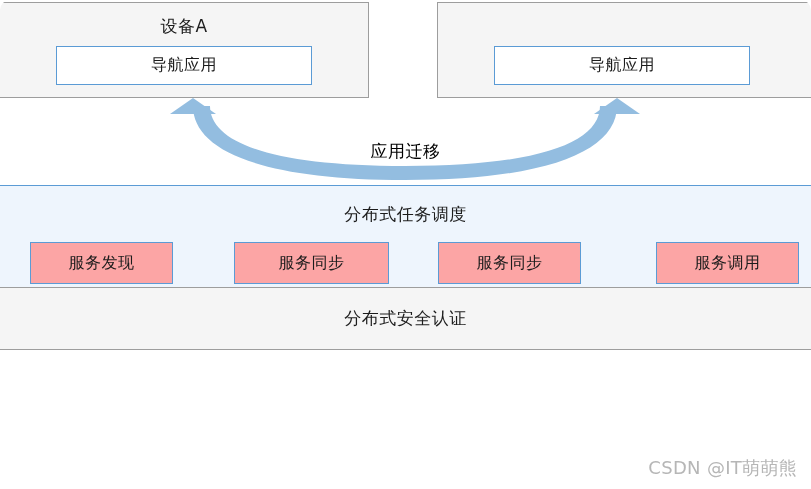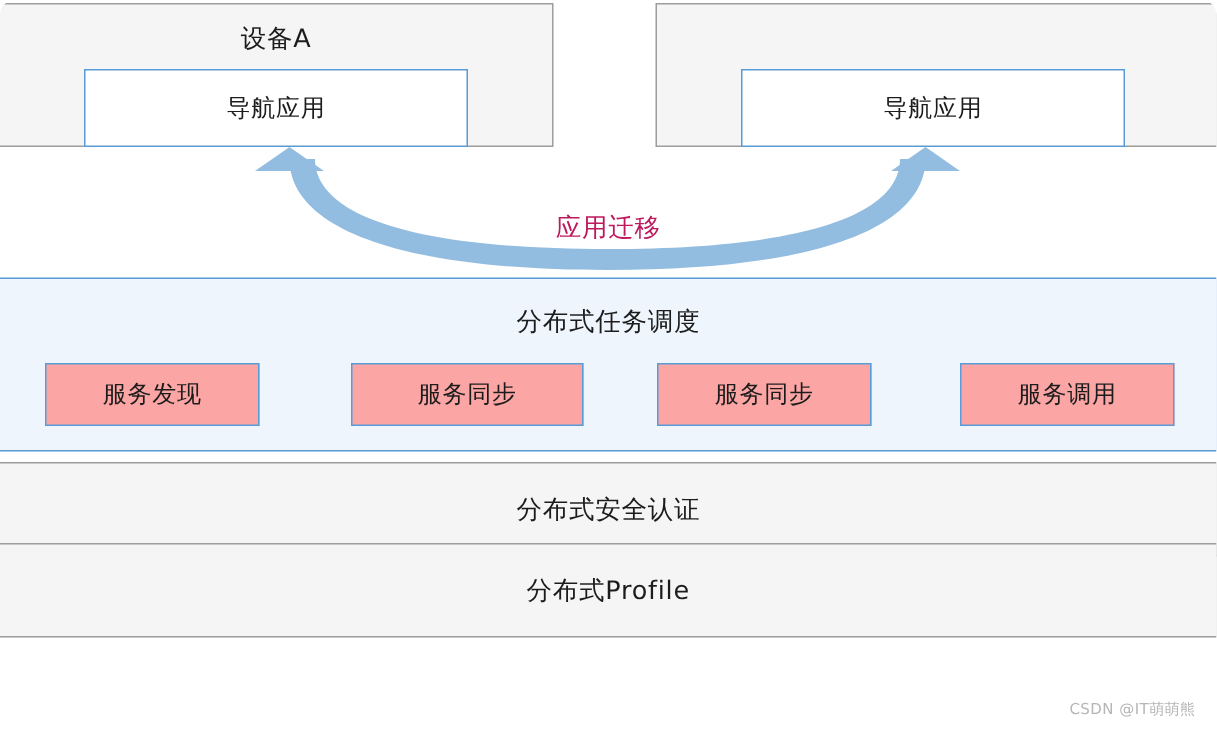--- a/index.html
+++ b/index.html
@@ -41,21 +41,21 @@
     text-align: center;
     font-size: 17px;
     line-height: 22px;
     color: #1c1c1c;
     letter-spacing: 0.5px;
   }
 
   .app-box {
     position: absolute;
     top: 43px;
-    height: 52px;
+    height: 39px;
     background: #ffffff;
     border: 1.5px solid #5b9bd5;
     box-sizing: border-box;
     display: flex;
     align-items: center;
     justify-content: center;
   }
   #device-a .app-box { left: 56px; width: 256px; }
   #device-b .app-box { left: 56px; width: 256px; }
   .app-box-label {
@@ -81,39 +81,39 @@
     height: 90px;
     display: block;
   }
   #migration-label {
     position: absolute;
     left: 0;
     right: 0;
     top: 42px;
     text-align: center;
     font-size: 17px;
-    color: #be185d;
+    color: #000000;
     letter-spacing: 0.5px;
   }
 
   
   .band {
     position: absolute;
     left: -1px;
     width: 813px;
     box-sizing: border-box;
     border: 1px solid #9d9d9d;
   }
   #band-scheduling {
     top: 185px;
     height: 116px;
     background: #eef5fd;
     border-color: #5b9bd5;
   }
-  #band-security   { top: 308px; height: 63px; background: #f5f5f5; }
+  #band-security   { top: 287px; height: 63px; background: #f5f5f5; }
   #band-profile    { top: 362px; height: 63px; background: #f5f5f5; }
   #band-softbus    { top: 424px; height: 64px; background: #f5f5f5; }
 
   .band-title {
     position: absolute;
     left: 0;
     right: 0;
     text-align: center;
     font-size: 17px;
     color: #1c1c1c;
@@ -144,28 +144,28 @@
     justify-content: center;
   }
   .service-chip-label {
     font-size: 16px;
     color: #1c1c1c;
     letter-spacing: 0.5px;
   }
   #service-chip-0 { left: 30px;  width: 143px; }
   #service-chip-1 { left: 234px; width: 155px; }
   #service-chip-2 { left: 438px; width: 143px; }
-  #service-chip-3 { left: 640px; width: 143px; }
+  #service-chip-3 { left: 656px; width: 143px; }
 
   
   #watermark {
     position: absolute;
     right: 14px;
     bottom: 9px;
-    font-size: 10px;
+    font-size: 18px;
     color: #b6b6b6;
     letter-spacing: 0.3px;
     user-select: none;
   }
 </style>
 </head>
 <body>
 
 <div id="canvas">
 
@@ -214,20 +214,17 @@
     </div>
     <div class="service-chip" id="service-chip-3">
       <span class="service-chip-label">服务调用</span>
     </div>
   </div>
 
   <div class="band" id="band-security">
     <div class="band-center-title">分布式安全认证</div>
   </div>
 
-  <div class="band" id="band-profile">
-    <div class="band-center-title">分布式Profile</div>
-  </div>
 
 
   <div id="watermark">CSDN @IT萌萌熊</div>
 
 </div>
 
 </body></html>

